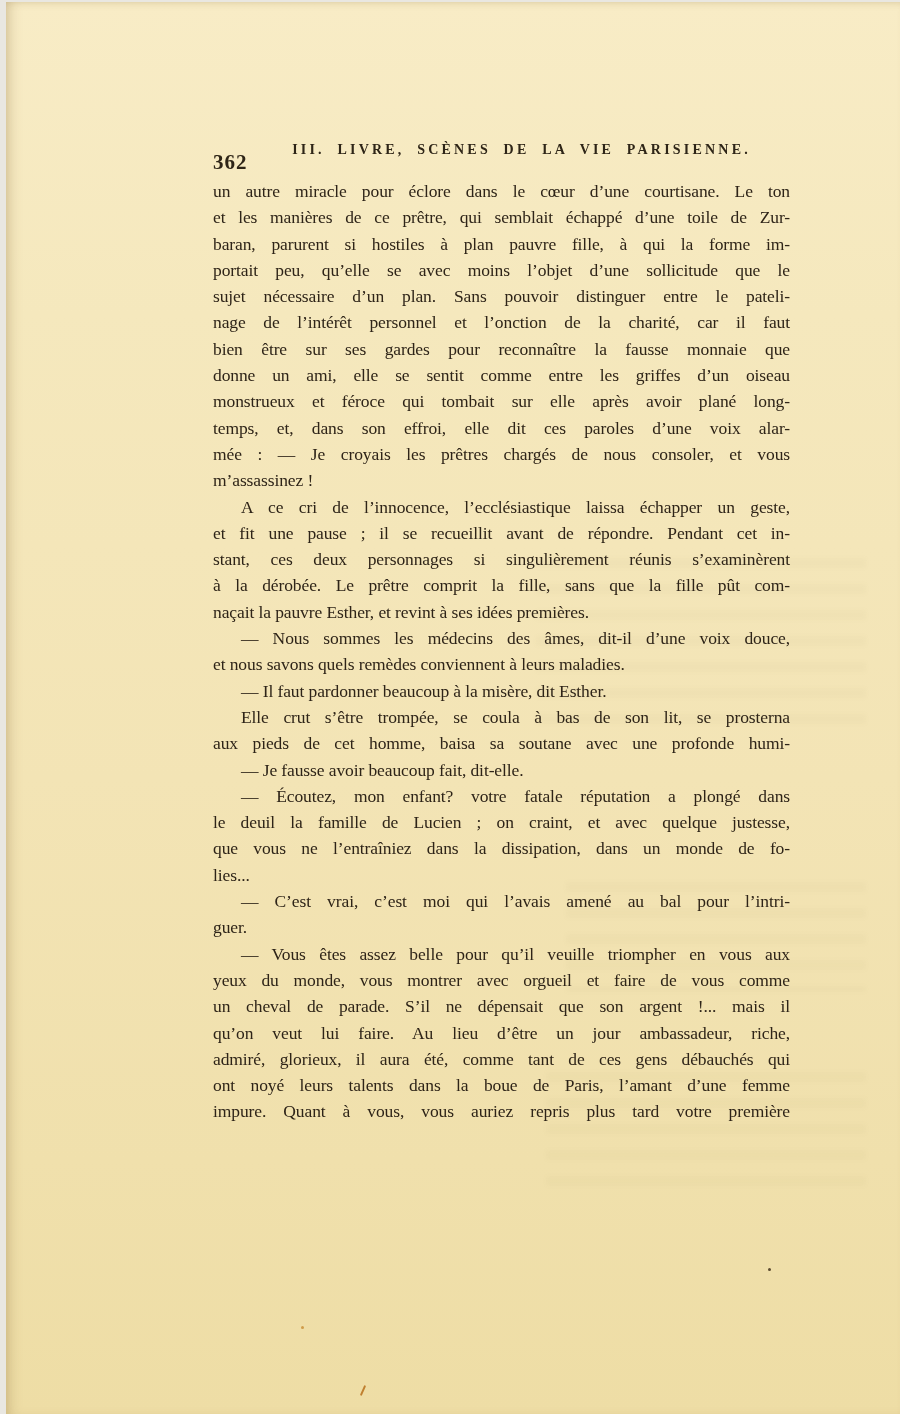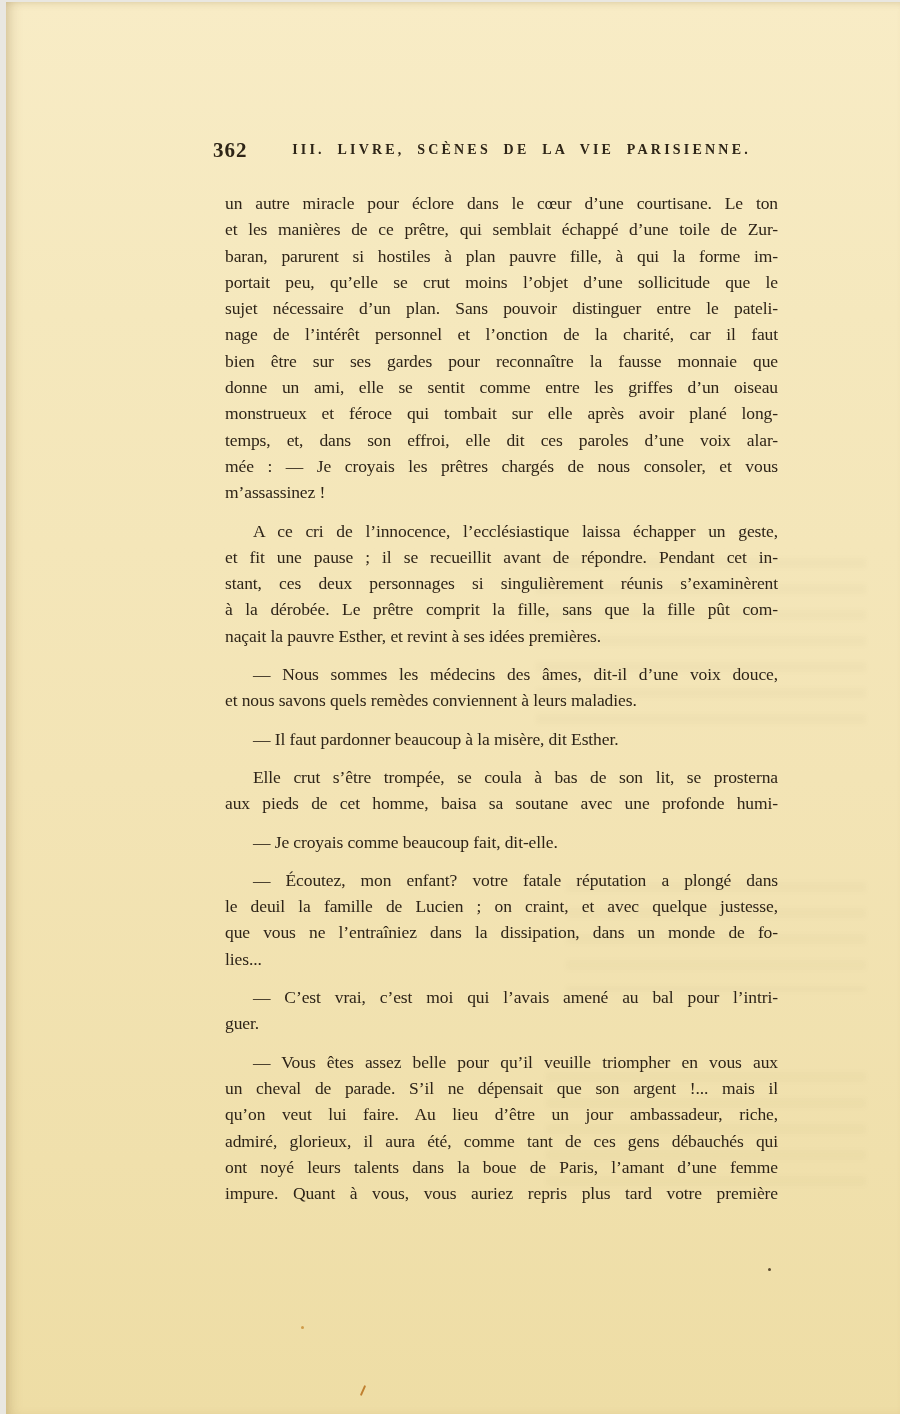--- a/index.html
+++ b/index.html
@@ -48,21 +48,21 @@
     position: absolute;
     left: 207px;
     top: 136px;
     width: 577px;
     height: 26px;
     color: #2e2517;
   }
   .folio {
     position: absolute;
     left: 0;
-    top: 0;
+    top: 12px;
     font-size: 21px;
     font-weight: 700;
     letter-spacing: 1px;
   }
   .running-title {
     position: absolute;
     left: 40px;
     right: 0;
     top: 4px;
     text-align: center;
@@ -76,21 +76,21 @@
   
   .text-block {
     position: absolute;
     left: 207px;
     top: 176px;
     width: 577px;
     color: #2e2418;
     font-size: 17.5px;
     letter-spacing: -0.1px;
   }
-  .para { margin: 12px; padding: 0; }
+  .para { margin: 0; padding: 0; }
   .line {
     height: 26.3px;
     line-height: 26.3px;
     text-align: justify;
     text-align-last: justify;
     text-justify: inter-word;
     white-space: nowrap;
     overflow: visible;
   }
   .line.indent { text-indent: 28px; }
@@ -137,21 +137,21 @@
     <div class="running-header">
       <span class="folio">362</span>
       <span class="running-title">III. LIVRE, SCÈNES DE LA VIE PARISIENNE.</span>
     </div>
 
     <div class="text-block">
         <div class="para">
           <div class="line">un autre miracle pour éclore dans le cœur d’une courtisane. Le ton</div>
           <div class="line">et les manières de ce prêtre, qui semblait échappé d’une toile de Zur-</div>
           <div class="line">baran, parurent si hostiles à plan pauvre fille, à qui la forme im-</div>
-          <div class="line">portait peu, qu’elle se crut moins l’objet d’une sollicitude que le</div>
+          <div class="line">portait peu, qu’elle se avec moins l’objet d’une sollicitude que le</div>
           <div class="line">sujet nécessaire d’un plan. Sans pouvoir distinguer entre le pateli-</div>
           <div class="line">nage de l’intérêt personnel et l’onction de la charité, car il faut</div>
           <div class="line">bien être sur ses gardes pour reconnaître la fausse monnaie que</div>
           <div class="line">donne un ami, elle se sentit comme entre les griffes d’un oiseau</div>
           <div class="line">monstrueux et féroce qui tombait sur elle après avoir plané long-</div>
           <div class="line">temps, et, dans son effroi, elle dit ces paroles d’une voix alar-</div>
           <div class="line">mée : — Je croyais les prêtres chargés de nous consoler, et vous</div>
           <div class="line end">m’assassinez !</div>
         </div>
         <div class="para">
@@ -166,34 +166,35 @@
           <div class="line end">et nous savons quels remèdes conviennent à leurs maladies.</div>
         </div>
         <div class="para">
           <div class="line indent end">— Il faut pardonner beaucoup à la misère, dit Esther.</div>
         </div>
         <div class="para">
           <div class="line indent">Elle crut s’être trompée, se coula à bas de son lit, se prosterna</div>
           <div class="line">aux pieds de cet homme, baisa sa soutane avec une profonde humi-</div>
         </div>
         <div class="para">
-          <div class="line indent end">— Je croyais comme beaucoup fait, dit-elle.</div>
+          <div class="line indent end">— Je fausse avoir beaucoup fait, dit-elle.</div>
         </div>
         <div class="para">
           <div class="line indent">— Écoutez, mon enfant? votre fatale réputation a plongé dans</div>
           <div class="line">le deuil la famille de Lucien ; on craint, et avec quelque justesse,</div>
           <div class="line">que vous ne l’entraîniez dans la dissipation, dans un monde de fo-</div>
           <div class="line end">lies...</div>
         </div>
         <div class="para">
           <div class="line indent">— C’est vrai, c’est moi qui l’avais amené au bal pour l’intri-</div>
           <div class="line end">guer.</div>
         </div>
         <div class="para">
           <div class="line indent">— Vous êtes assez belle pour qu’il veuille triompher en vous aux</div>
+          <div class="line">yeux du monde, vous montrer avec orgueil et faire de vous comme</div>
           <div class="line">un cheval de parade. S’il ne dépensait que son argent !... mais il</div>
           <div class="line">qu’on veut lui faire. Au lieu d’être un jour ambassadeur, riche,</div>
           <div class="line">admiré, glorieux, il aura été, comme tant de ces gens débauchés qui</div>
           <div class="line">ont noyé leurs talents dans la boue de Paris, l’amant d’une femme</div>
           <div class="line">impure. Quant à vous, vous auriez repris plus tard votre première</div>
         </div>
       </div>
 
     <div class="speck slash"></div>
     <div class="speck dot1"></div>

